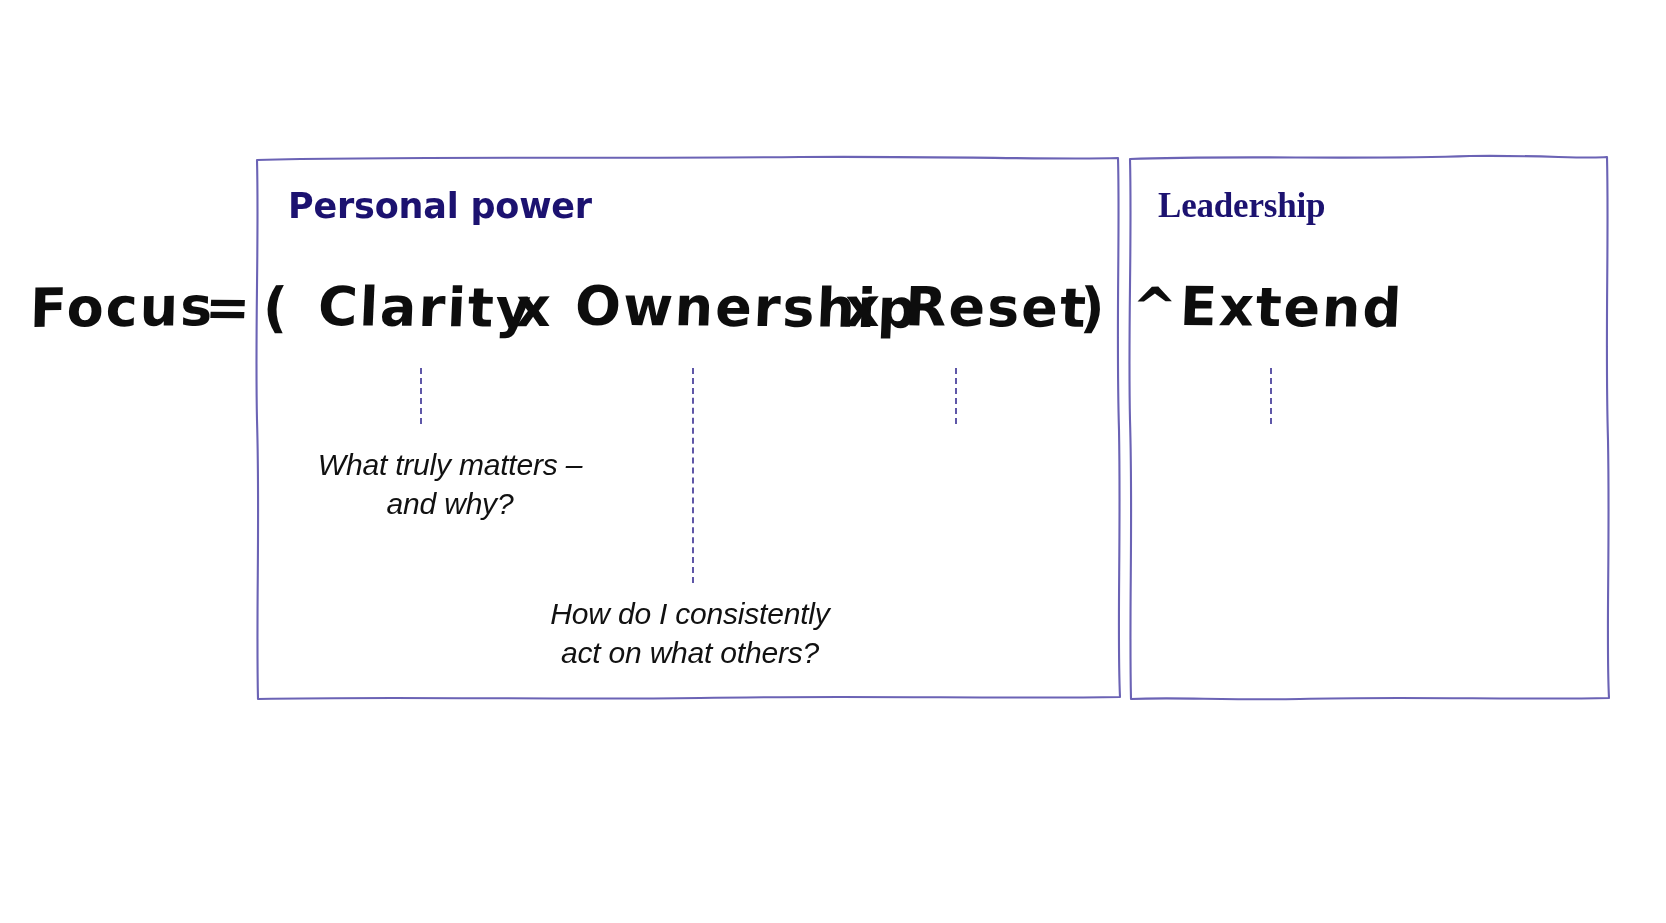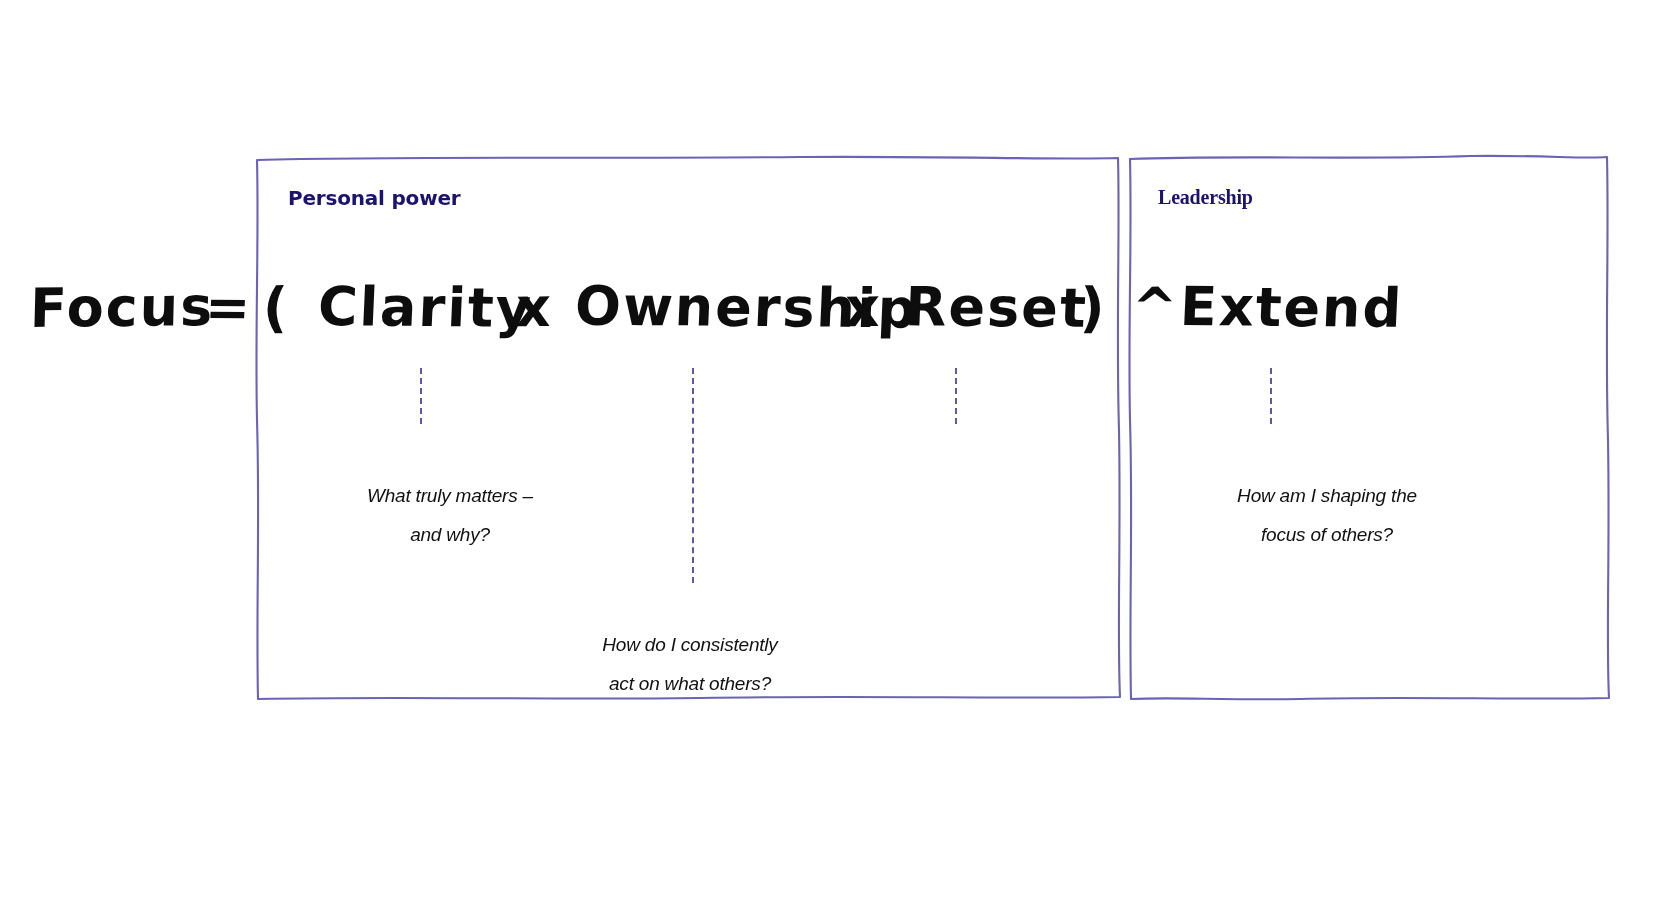--- a/index.html
+++ b/index.html
@@ -26,21 +26,21 @@
     width: 1666px;
     height: 923px;
     pointer-events: none;
   }
 
   
   .group-label {
     position: absolute;
     font-family: "DejaVu Sans", "Liberation Sans", sans-serif;
     font-weight: bold;
-    font-size: 20px;
+    font-size: 35px;
     letter-spacing: -0.2px;
     color: #1c1270;
     white-space: nowrap;
   }
   #label-personal-power { left: 288px; top: 186px; }
   #label-leadership     { left: 1158px; top: 186px; font-family: Liberation Serif, serif; }
 
   
   #equation {
     position: absolute;
@@ -86,27 +86,26 @@
   #connector-clarity   { left: 420px;  top: 368px; height: 56px; }
   #connector-ownership { left: 692px;  top: 368px; height: 215px; }
   #connector-reset     { left: 955px;  top: 368px; height: 56px; }
   #connector-extend    { left: 1270px; top: 368px; height: 56px; }
 
   
   .caption {
     position: absolute;
     font-family: "Liberation Sans", sans-serif;
     font-style: italic;
-    font-size: 19px;
+    font-size: 30px;
     line-height: 39px;
     color: #111111;
     text-align: center;
     white-space: pre-line;
     letter-spacing: -0.2px;
-    margin-top: 31px;
   }
   #caption-clarity   { left: 250px;  top: 445px; width: 400px; }
   #caption-ownership { left: 480px;  top: 594px; width: 420px; }
   #caption-reset     { left: 742px;  top: 445px; width: 372px; }
   #caption-extend    { left: 1132px; top: 445px; width: 390px; }
 </style>
 </head>
 <body>
 
 <div id="canvas">
@@ -143,16 +142,14 @@
 
   <div class="connector" id="connector-clarity"></div>
   <div class="connector" id="connector-ownership"></div>
   <div class="connector" id="connector-reset"></div>
   <div class="connector" id="connector-extend"></div>
 
   <div class="caption" id="caption-clarity">What truly matters –
 and why?</div>
   <div class="caption" id="caption-ownership">How do I consistently
 act on what others?</div>
-  <div class="caption" id="caption-extend">How am I shaping the
-focus of others?</div>
 
 </div>
 
 </body></html>

